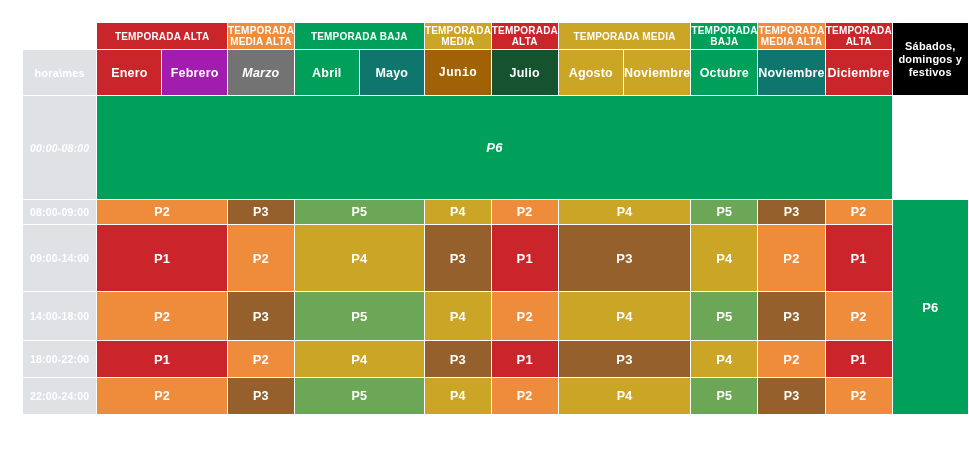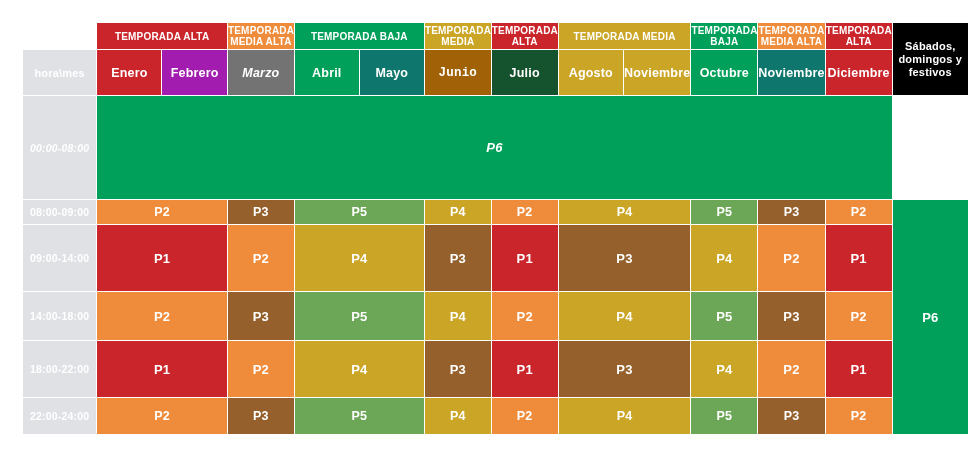--- a/index.html
+++ b/index.html
@@ -170,21 +170,21 @@
           <td class="data-cell" colspan="2" style="background: rgb(239, 140, 60);">P2</td>
           <td class="data-cell" colspan="1" style="background: rgb(149, 96, 44);">P3</td>
           <td class="data-cell" colspan="2" style="background: rgb(108, 167, 87);">P5</td>
           <td class="data-cell" colspan="1" style="background: rgb(203, 165, 38);">P4</td>
           <td class="data-cell" colspan="1" style="background: rgb(239, 140, 60);">P2</td>
           <td class="data-cell" colspan="2" style="background: rgb(203, 165, 38);">P4</td>
           <td class="data-cell" colspan="1" style="background: rgb(108, 167, 87);">P5</td>
           <td class="data-cell" colspan="1" style="background: rgb(149, 96, 44);">P3</td>
           <td class="data-cell" colspan="1" style="background: rgb(239, 140, 60);">P2</td>
         </tr>
-        <tr style="height: 56px;">
+        <tr style="height: 36px;">
           <td class="hour-cell">18:00-22:00</td>
           <td class="data-cell" colspan="2" style="background: rgb(201, 37, 43);">P1</td>
           <td class="data-cell" colspan="1" style="background: rgb(239, 140, 60);">P2</td>
           <td class="data-cell" colspan="2" style="background: rgb(203, 165, 38);">P4</td>
           <td class="data-cell" colspan="1" style="background: rgb(149, 96, 44);">P3</td>
           <td class="data-cell" colspan="1" style="background: rgb(201, 37, 43);">P1</td>
           <td class="data-cell" colspan="2" style="background: rgb(149, 96, 44);">P3</td>
           <td class="data-cell" colspan="1" style="background: rgb(203, 165, 38);">P4</td>
           <td class="data-cell" colspan="1" style="background: rgb(239, 140, 60);">P2</td>
           <td class="data-cell" colspan="1" style="background: rgb(201, 37, 43);">P1</td>

